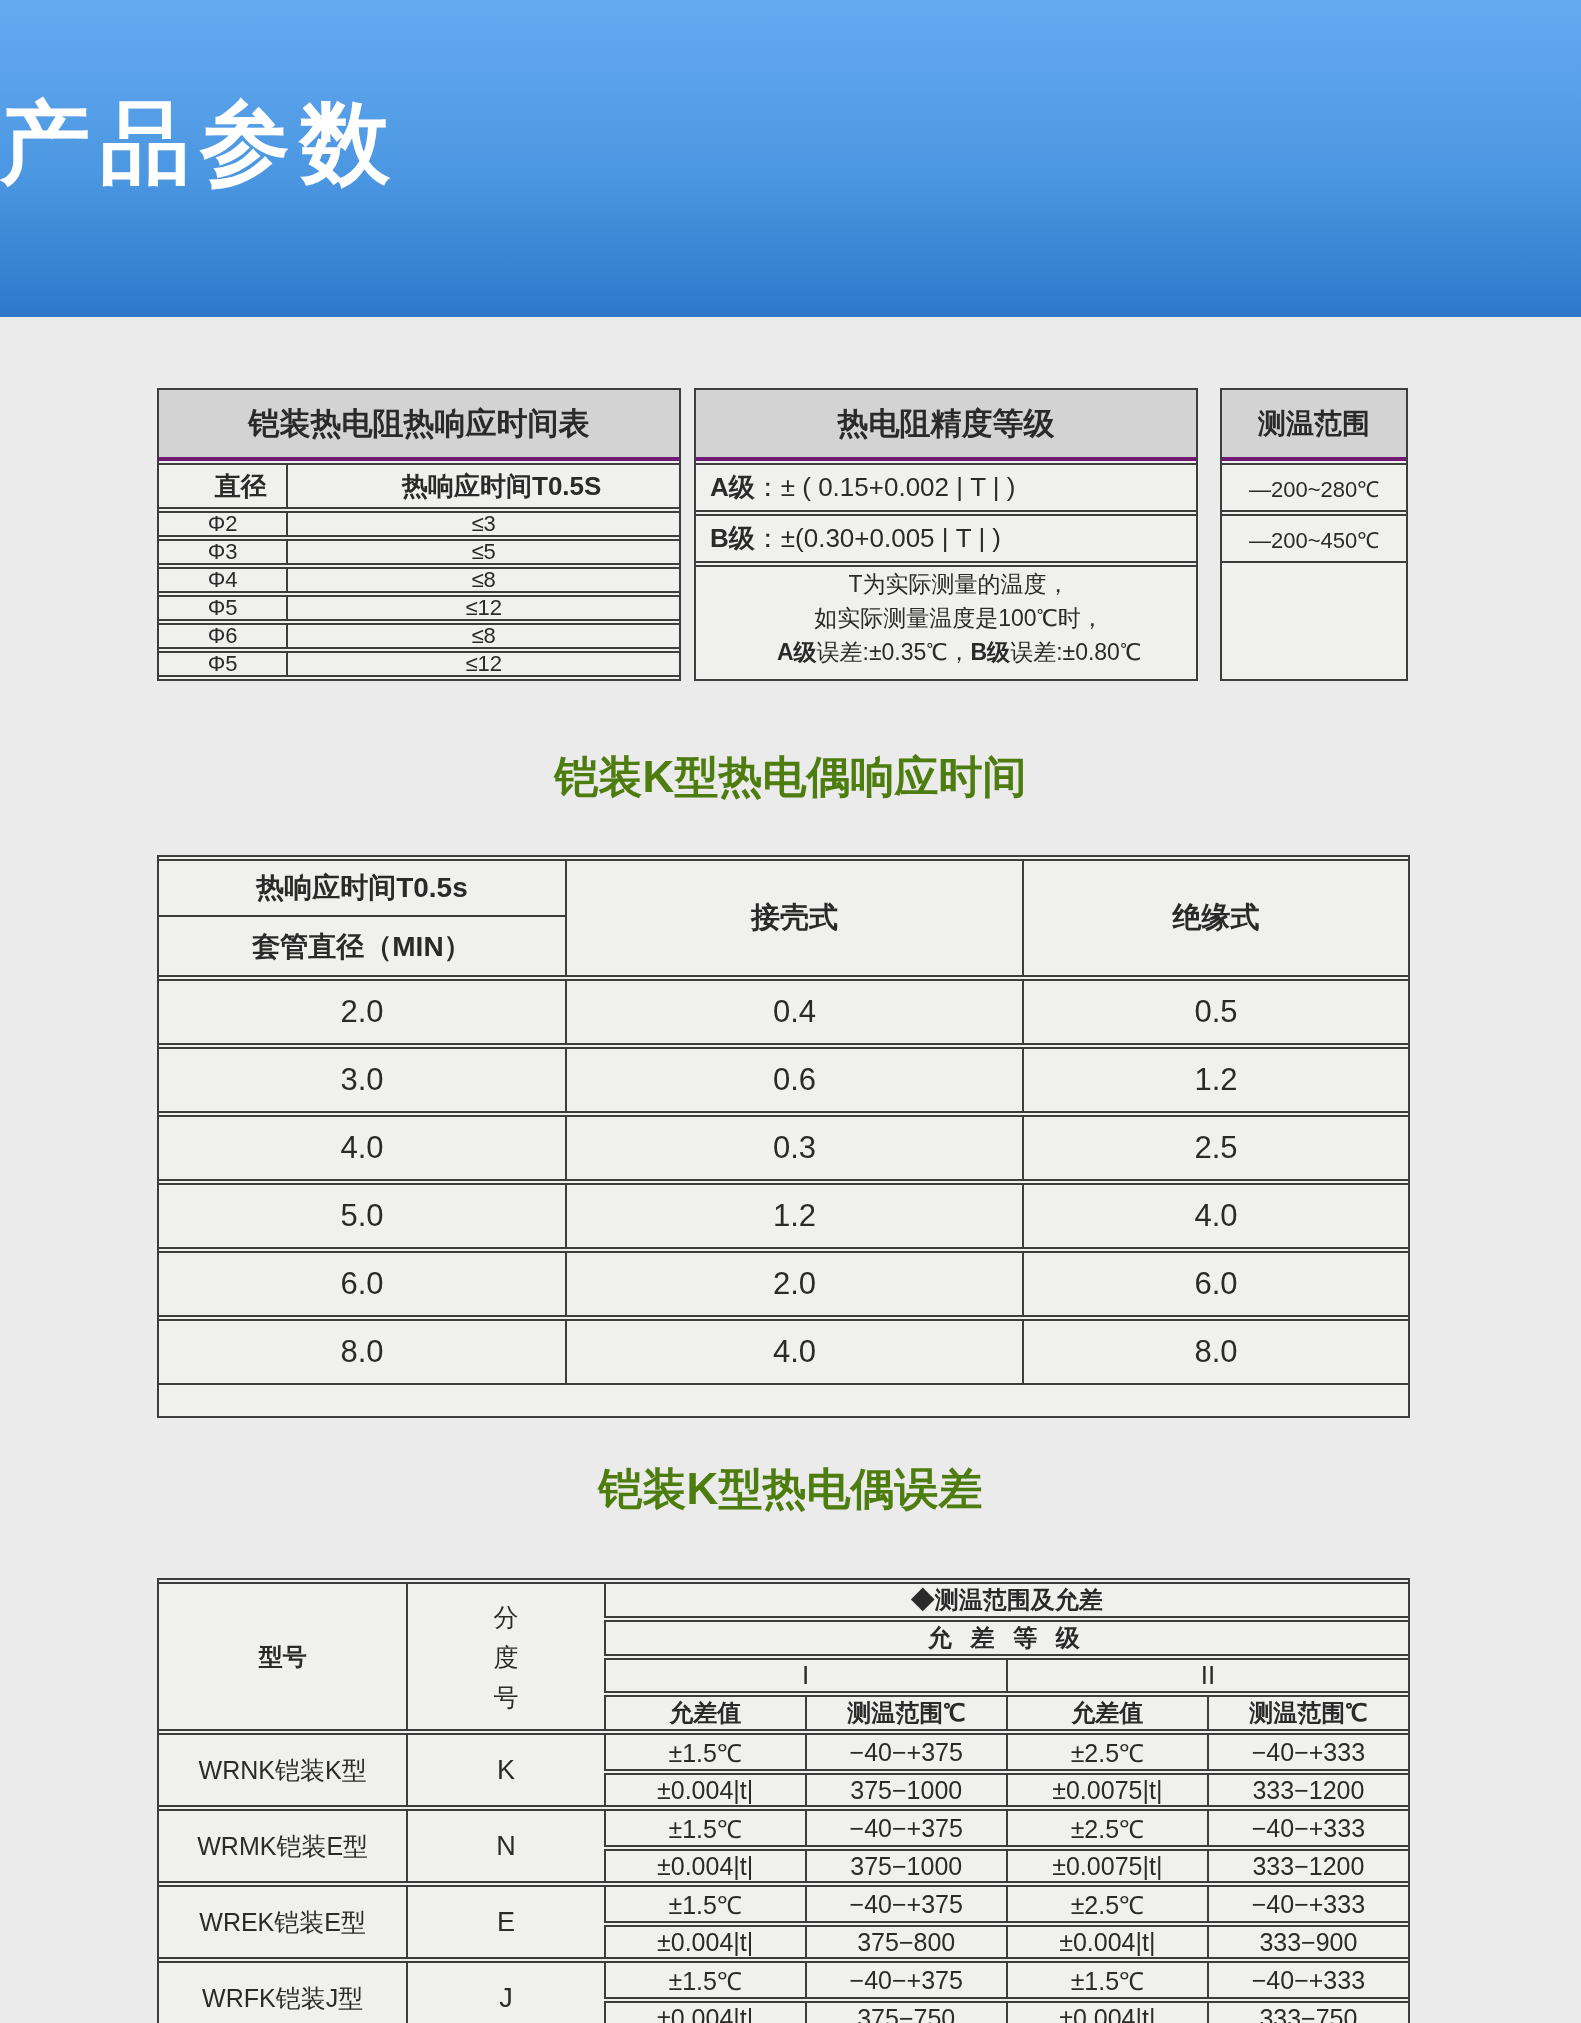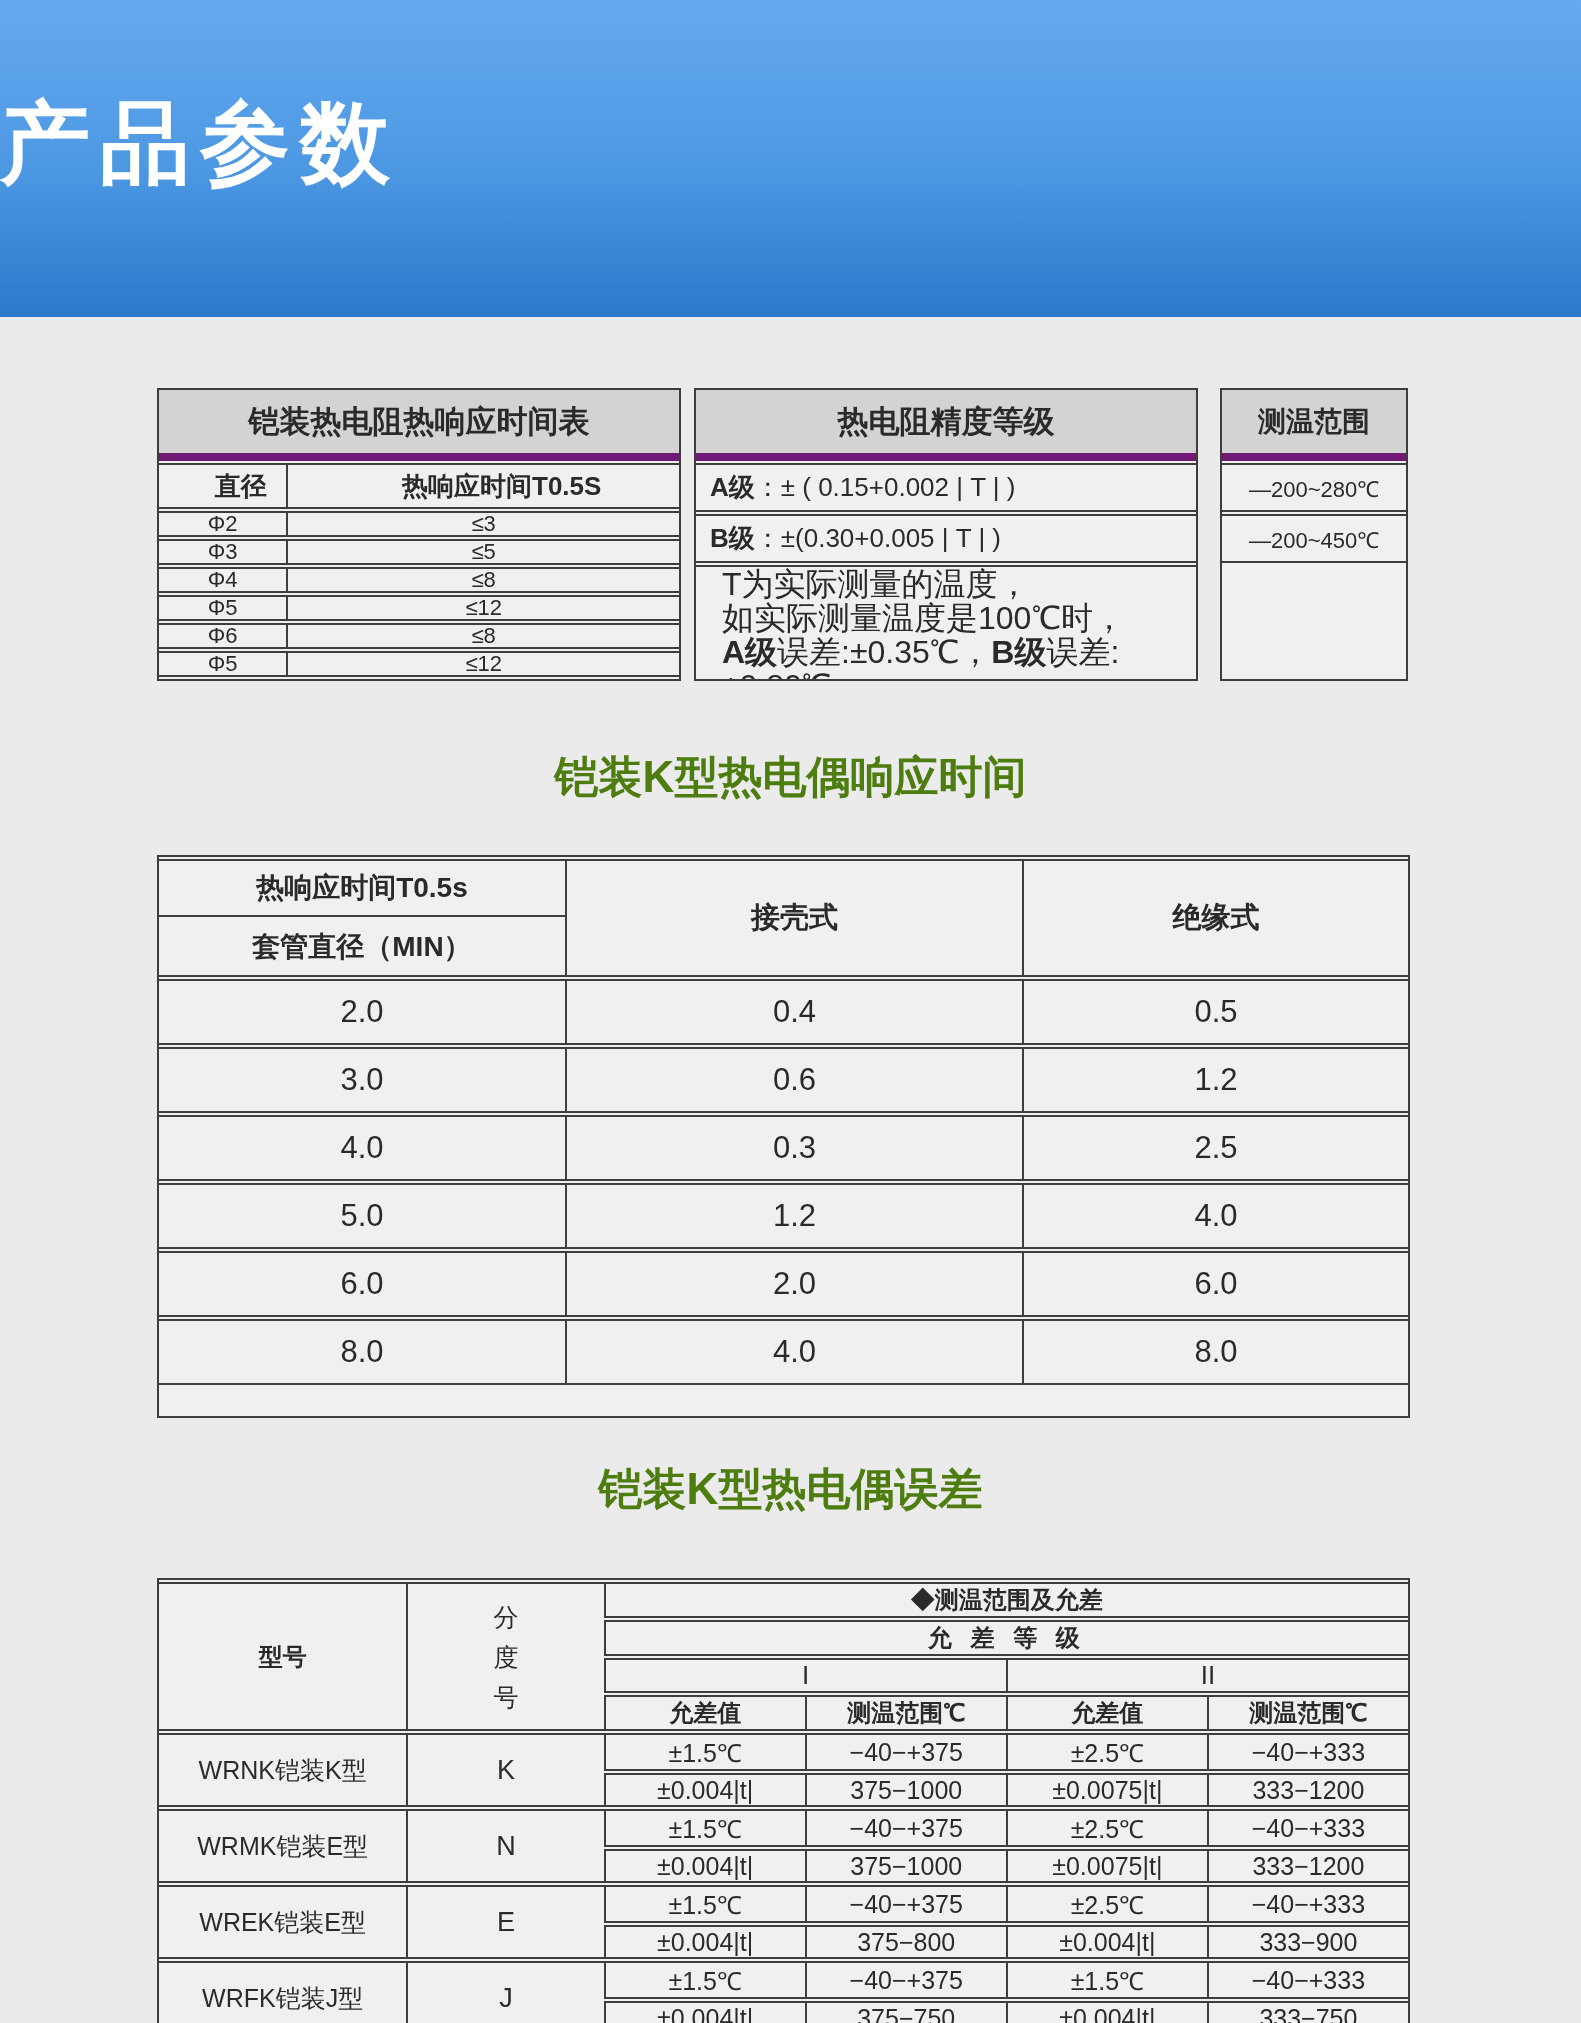--- a/index.html
+++ b/index.html
@@ -25,21 +25,21 @@
   }
   
   .tbl-wrap {
     position: absolute;
     border: 2px solid #3d3d3d;
     background: #f0f0ef;
     overflow: hidden;
   }
   .tbl-title {
     background: #d3d3d3;
-    border-bottom: 8px solid #701a75;
+    border-bottom: 4px solid #701a75;
     display: flex; align-items: center; justify-content: center;
     font-weight: bold;
   }
   table { width: 100%; border-collapse: separate; border-spacing: 0 2px; table-layout: fixed; }
   td {
     background: #f0f0ef;
     border-top: 2px solid #3d3d3d;
     border-bottom: 2px solid #3d3d3d;
     text-align: center;
     vertical-align: middle;
@@ -51,21 +51,21 @@
   .nb { border-bottom: none; }
   
   .t1 { left:157px; top:388px; width:524px; height:293px; }
   .t2 { left:694px; top:388px; width:504px; height:293px; }
   .t3 { left:1220px; top:388px; width:188px; height:293px; }
   .t1 .tbl-title, .t2 .tbl-title { height: 71px; font-size: 31px; }
   .t3 .tbl-title { height: 71px; font-size: 28px; }
   .t1 td.hdr { height: 46px; font-size: 26px; font-weight: bold; padding-left: 36px; }
   .t1 td.sm  { height: 21px; font-size: 22px; line-height: 1; }
   .t2 td.grade { height: 49px; font-size: 26px; text-align: left; padding-left: 14px; }
-  .t2 td.note  { height: 101px; font-size: 32px; text-align: left; padding-left: 26px; line-height: 34px; }
+  .t2 td.note  { height: 101px; font-size: 23px; text-align: center; padding-left: 26px; line-height: 34px; }
   .t2 .b { font-weight: bold; }
   .t3 td.range { height: 49px; font-size: 22px; }
   
   .sec-title {
     position: absolute; left:0; width: 100%;
     text-align: center; font-size: 44px; font-weight: bold; color:#4d7c0f;
   }
   .st1 { top: 748px; }
   .st2 { top: 1460px; }
   

